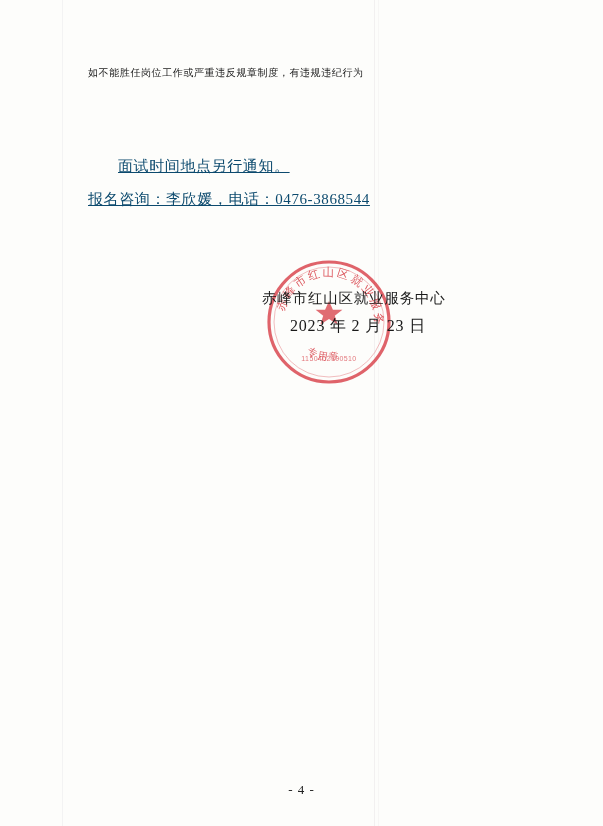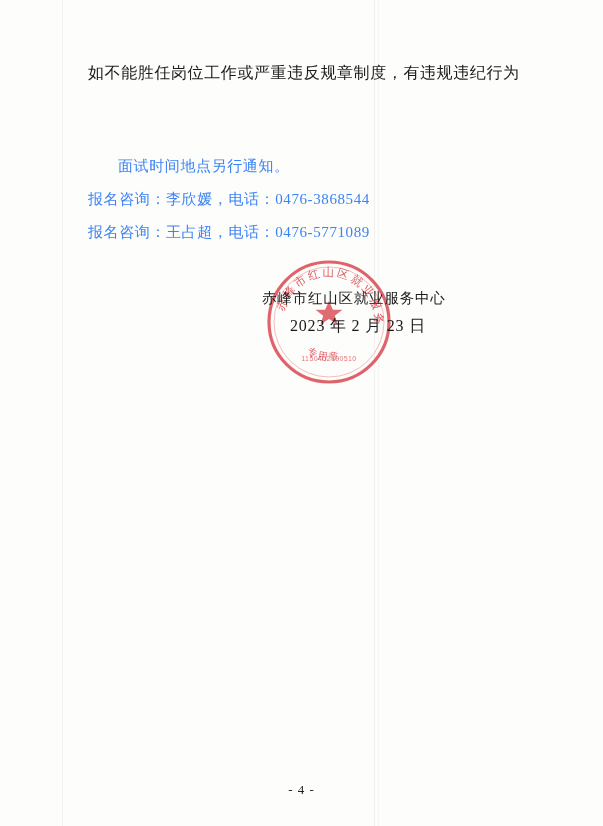--- a/index.html
+++ b/index.html
@@ -27,41 +27,42 @@
   }
   .scan-line.l1 { left: 62px; }
   .scan-line.l2 { left: 374px; background: rgba(150,130,150,0.10); }
   .scan-line.l3 { left: 378px; background: rgba(150,130,150,0.06); }
 
   .body-text {
     position: absolute;
     left: 88px;
     top: 56px;
     width: 440px;
-    font-size: 16px;
+    font-size: 10px;
     line-height: 33px;
     color: #1a1a1a;
     letter-spacing: 0.6px;
   }
   .para {
     margin: 0;
     text-indent: 0;
   }
   .para.indent {
     text-indent: 30px;
   }
   .block-2 {
     position: absolute;
     left: 88px;
     top: 150px;
     width: 440px;
     font-size: 15px;
     line-height: 33px;
-    color: #3b82f6;
+    color: #0c4a6e;
     letter-spacing: 0.6px;
+    text-decoration: underline;
   }
   .mono-ish {
     font-family: "Liberation Serif", serif;
   }
   .signature {
     position: absolute;
     left: 262px;
     top: 284px;
     font-size: 14.5px;
     line-height: 28px;
@@ -112,21 +113,20 @@
   <div class="scan-line l2"></div>
   <div class="scan-line l3"></div>
 
   <div class="body-text">
     <p class="para">如不能胜任岗位工作或严重违反规章制度，有违规违纪行为</p>
   </div>
 
   <div class="block-2">
     <p class="para indent">面试时间地点另行通知。</p>
     <p class="para mono-ish">报名咨询：李欣媛，电话：0476-3868544</p>
-    <p class="para mono-ish">报名咨询：王占超，电话：0476-5771089</p>
   </div>
 
   <div class="seal">
     <svg width="128" height="128" viewBox="0 0 128 128" xmlns="http://www.w3.org/2000/svg">
       <defs>
         <path id="sealArcTop" d="M 18,64 A 46,46 0 1 1 110,64"></path>
         <path id="sealArcBottom" d="M 26,64 A 38,38 0 0 0 102,64"></path>
       </defs>
       <circle cx="64" cy="64" r="60" fill="none" stroke="#d2202a" stroke-width="3.2" opacity="0.85"></circle>
       <circle cx="64" cy="64" r="55" fill="none" stroke="#d2202a" stroke-width="0.8" opacity="0.45"></circle>

